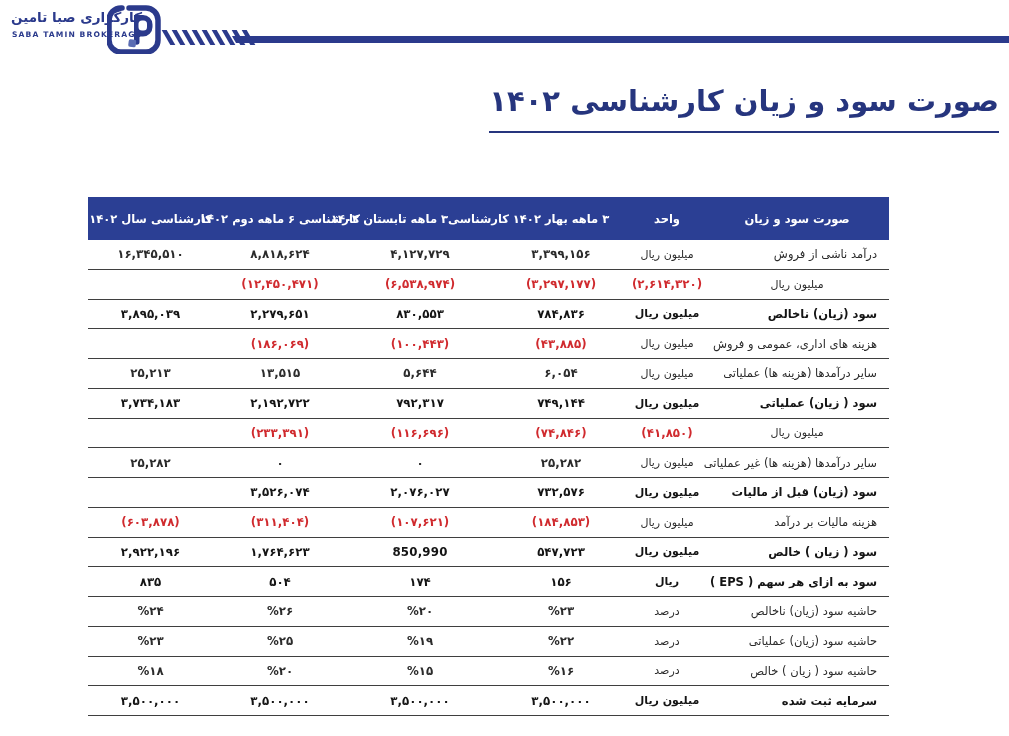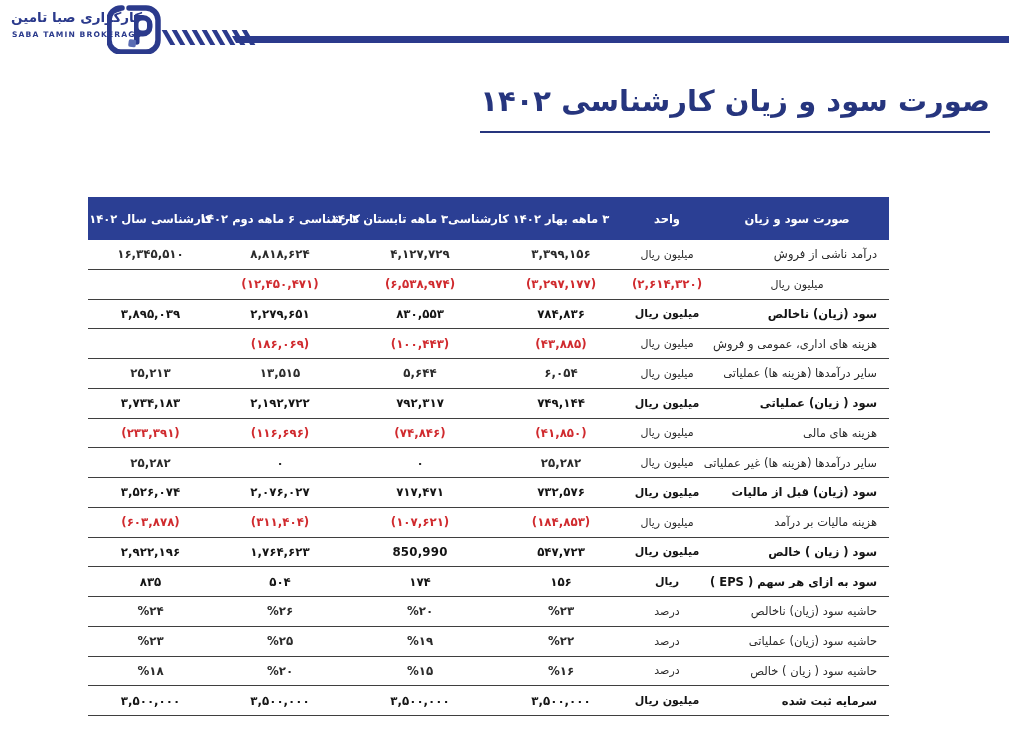--- a/index.html
+++ b/index.html
@@ -21,21 +21,21 @@
   .brand-en{font-size:7.6px;font-weight:700;letter-spacing:1.1px;margin-top:5px;white-space:nowrap;}
   .logo{position:absolute;left:107px;top:4px;}
   .stripes{position:absolute;left:166px;top:30px;display:flex;gap:5px;height:15px;}
   .stripes i{display:block;width:5px;height:15px;background:var(--navy);transform:skewX(30deg);}
   .rule-bar{
     position:absolute;left:234px;top:36px;width:790px;height:7px;
     background:var(--navy);transform:skewX(30deg);transform-origin:center;
   }
   
   .title{
-    position:absolute;top:84px;right:19px;margin:0;
+    position:absolute;top:84px;right:10px;margin:0;
     direction:rtl;font-size:29px;font-weight:700;color:var(--title);
     padding-bottom:13px;border-bottom:2px solid var(--title);
   }
   
   .pnl-table{position:absolute;left:88px;top:197px;width:801px;}
   .tr{
     display:grid;direction:rtl;
     grid-template-columns:184px 76px 136px 146px 134px 125px;
     align-items:stretch;
   }
@@ -139,40 +139,38 @@
       </div>
       <div class="tr body bold">
         <div class="td lbl">سود ( زیان) عملیاتی</div>
         <div class="td unit">میلیون ریال</div>
         <div class="td num" dir="ltr">۷۴۹,۱۴۴</div>
         <div class="td num" dir="ltr">۷۹۲,۳۱۷</div>
         <div class="td num" dir="ltr">۲,۱۹۲,۷۲۲</div>
         <div class="td num" dir="ltr">۳,۷۳۴,۱۸۳</div>
       </div>
       <div class="tr body">
-        <div class="td lbl">هزینه های مالی</div>
         <div class="td unit">میلیون ریال</div>
         <div class="td num neg" dir="ltr">(۴۱,۸۵۰)</div>
         <div class="td num neg" dir="ltr">(۷۴,۸۴۶)</div>
         <div class="td num neg" dir="ltr">(۱۱۶,۶۹۶)</div>
         <div class="td num neg" dir="ltr">(۲۳۳,۳۹۱)</div>
       </div>
       <div class="tr body">
         <div class="td lbl">سایر درآمدها (هزینه ها) غیر عملیاتی</div>
         <div class="td unit">میلیون ریال</div>
         <div class="td num" dir="ltr">۲۵,۲۸۲</div>
         <div class="td num" dir="ltr">۰</div>
         <div class="td num" dir="ltr">۰</div>
         <div class="td num" dir="ltr">۲۵,۲۸۲</div>
       </div>
       <div class="tr body bold">
         <div class="td lbl">سود (زیان) قبل از مالیات</div>
         <div class="td unit">میلیون ریال</div>
         <div class="td num" dir="ltr">۷۳۲,۵۷۶</div>
-        <div class="td num" dir="ltr">۷۱۷,۴۷۱</div>
         <div class="td num" dir="ltr">۲,۰۷۶,۰۲۷</div>
         <div class="td num" dir="ltr">۳,۵۲۶,۰۷۴</div>
       </div>
       <div class="tr body">
         <div class="td lbl">هزینه مالیات بر درآمد</div>
         <div class="td unit">میلیون ریال</div>
         <div class="td num neg" dir="ltr">(۱۸۴,۸۵۳)</div>
         <div class="td num neg" dir="ltr">(۱۰۷,۶۲۱)</div>
         <div class="td num neg" dir="ltr">(۳۱۱,۴۰۴)</div>
         <div class="td num neg" dir="ltr">(۶۰۳,۸۷۸)</div>

